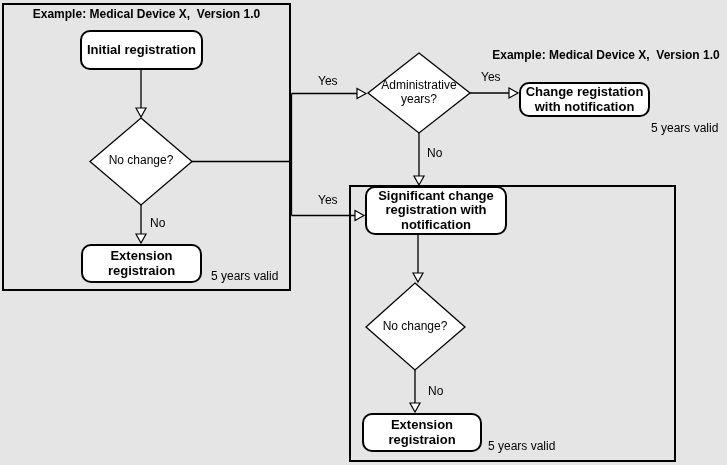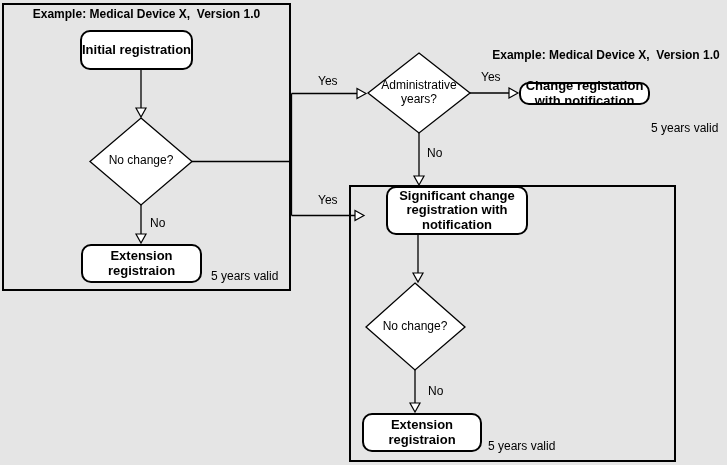--- a/index.html
+++ b/index.html
@@ -99,26 +99,26 @@
     <g fill="#ffffff" stroke="#000000" stroke-width="1.3">
       <polygon points="141,118 192,161.5 141,205 90,161.5"></polygon>
       <polygon points="419,53 470,93 419,133 368,93"></polygon>
       <polygon points="415,283 465,327 415,370 366,327"></polygon>
     </g>
   </svg>
 
   <div class="title" style="left:2px; top:7px; width:289px;">Example: Medical Device X,  Version 1.0</div>
   <div class="title" style="left:490px; top:48px; width:232px;">Example: Medical Device X,  Version 1.0</div>
 
-  <div class="node" style="left:80px; top:30px; width:113px; height:40px;">Initial registration</div>
+  <div class="node" style="left:80px; top:30px; width:123px; height:40px;">Initial registration</div>
   <div class="node" style="left:81px; top:244px; width:121px; height:39px;">Extension
 registraion</div>
-  <div class="node" style="left:519px; top:82px; width:131px; height:23px;">Change registation
+  <div class="node" style="left:519px; top:82px; width:131px; height:35px;">Change registation
 with notification</div>
-  <div class="node" style="left:386px; top:186px; width:142px; height:49px;">Significant change
+  <div class="node" style="left:365px; top:186px; width:142px; height:49px;">Significant change
 registration with
 notification</div>
   <div class="node" style="left:362px; top:413px; width:120px; height:39px;">Extension
 registraion</div>
 
   <div class="dlabel" style="left:91px; top:147px; width:100px; height:28px;">No change?</div>
   <div class="dlabel" style="left:369px; top:79px; width:100px; height:28px;">Administrative
 years?</div>
   <div class="dlabel" style="left:365px; top:313px; width:100px; height:28px;">No change?</div>
 

